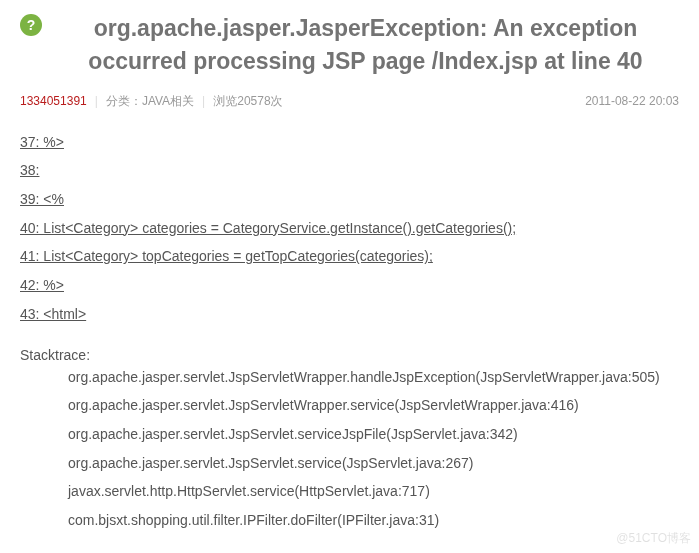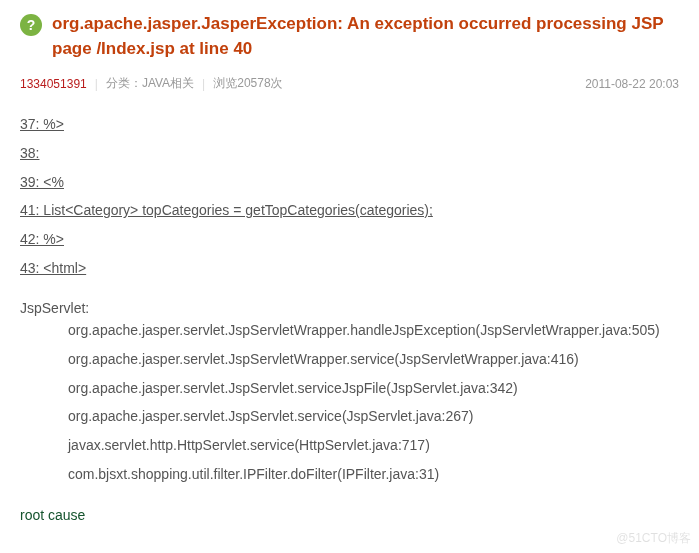--- a/index.html
+++ b/index.html
@@ -30,24 +30,25 @@
       display: flex;
       align-items: center;
       justify-content: center;
       color: #fff;
       font-weight: bold;
       font-size: 14px;
       flex-shrink: 0;
       margin-top: 2px;
     }
     .title {
-      font-size: 17px;
+      font-size: 23px;
       font-weight: bold;
-      color: #c2410c;
+      color: #737373;
       line-height: 1.45;
+      text-align: center;
     }
     .meta-row {
       display: flex;
       align-items: center;
       font-size: 12px;
       color: #999;
       margin-bottom: 18px;
     }
     .author-link {
       color: #b91c1c;
@@ -120,26 +121,27 @@
   <span class="meta-text">JAVA相关</span>
   <span class="meta-sep">|</span>
   <span class="meta-text">浏览20578次</span>
   <span class="meta-date">2011-08-22 20:03</span>
 </div>
 
 <div class="code-block">
   <div class="code-line">37:  %&gt;</div>
   <div class="code-line">38:</div>
   <div class="code-line">39: &lt;%</div>
+  <div class="code-line">40: List&lt;Category&gt; categories = CategoryService.getInstance().getCategories();</div>
   <div class="code-line">41: List&lt;Category&gt; topCategories = getTopCategories(categories);</div>
   <div class="code-line">42:  %&gt;</div>
   <div class="code-line">43: &lt;html&gt;</div>
 </div>
 
-<div class="stacktrace-label">JspServlet:</div>
+<div class="stacktrace-label">Stacktrace:</div>
 
 <div class="stack-line-wrap">
   <span style="padding-left:48px;margin-top:28px;">org.apache.jasper.servlet.JspServletWrapper.handleJspException(JspServletWrapper.java:505)</span>
 </div>
 <div class="stack-line">org.apache.jasper.servlet.JspServletWrapper.service(JspServletWrapper.java:416)</div>
 <div class="stack-line">org.apache.jasper.servlet.JspServlet.serviceJspFile(JspServlet.java:342)</div>
 <div class="stack-line">org.apache.jasper.servlet.JspServlet.service(JspServlet.java:267)</div>
 <div class="stack-line">javax.servlet.http.HttpServlet.service(HttpServlet.java:717)</div>
 <div class="stack-line">com.bjsxt.shopping.util.filter.IPFilter.doFilter(IPFilter.java:31)</div>
 

